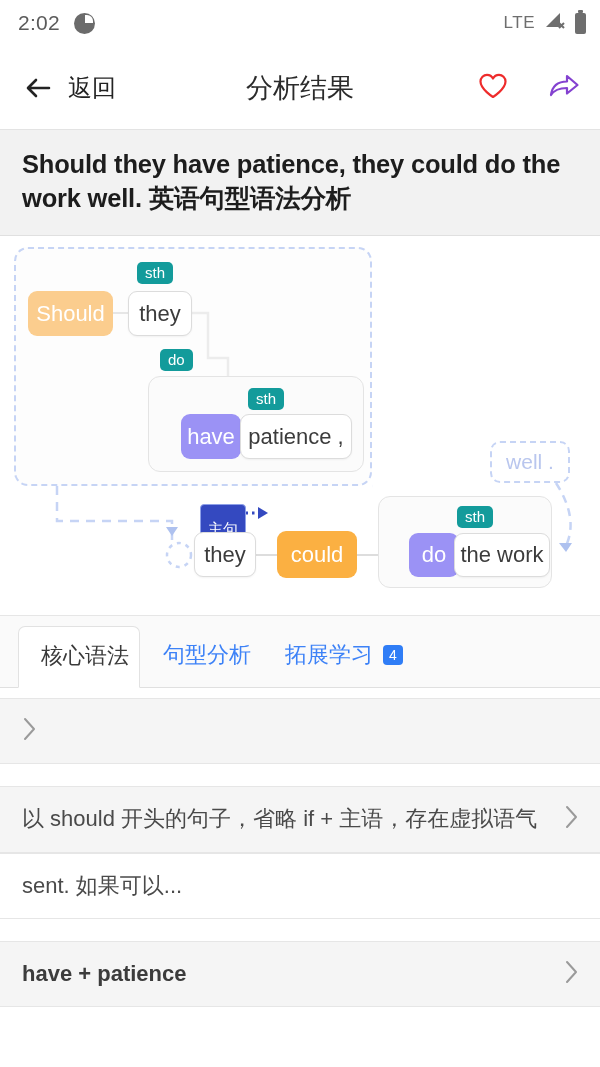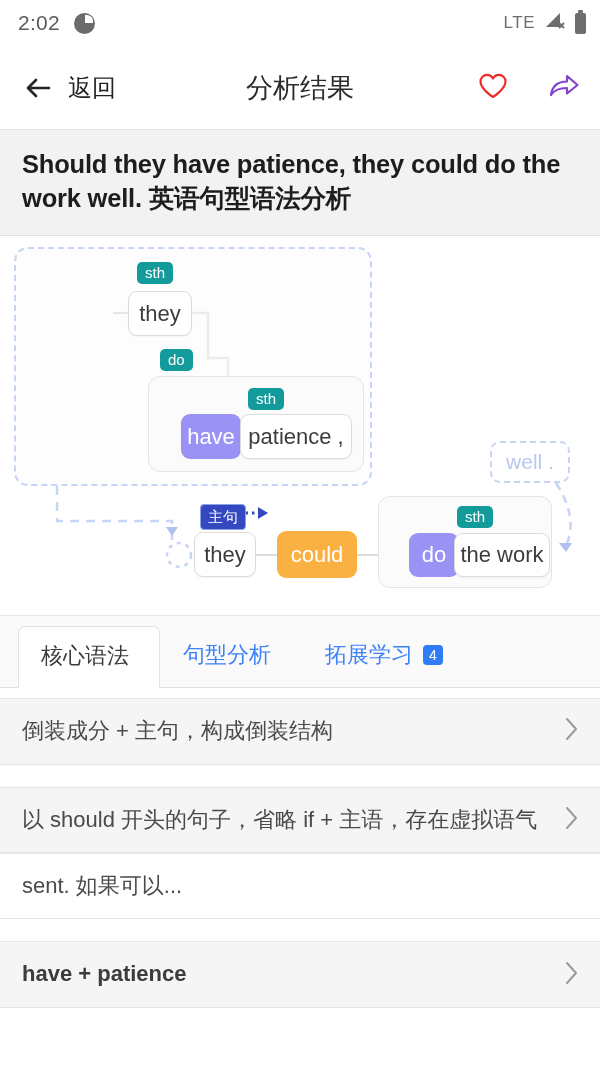--- a/index.html
+++ b/index.html
@@ -102,33 +102,33 @@
     display: flex; align-items: center; justify-content: center;
     color: #b9c6ee; font-size: 21px; background: transparent;
   }
   .badge-sth {
     position: absolute; background: #139b9b; color: #ffffff;
     font-size: 15px; padding: 3px 8px 4px 8px; border-radius: 5px;
     line-height: 1;
   }
   .badge-main {
     position: absolute; background: #3449c0; color: #ffffff;
-    font-size: 15px; padding: 4px 7px 5px 7px; border-radius: 4px;
+    font-size: 15px; padding: 16px 7px 5px 7px; border-radius: 4px;
     line-height: 1; border: 1.5px solid #8ea0e8;
   }
 
   
   .tabs-row {
     height: 72px; background: #fafafa;
     display: flex; align-items: flex-end;
     padding-left: 18px;
     border-bottom: 1px solid #e0e0e0;
   }
   .tab {
-    font-size: 22px; padding: 14px 30px 16px 22px;
+    font-size: 22px; padding: 14px 10px 16px 22px;
     color: #3d82f7; cursor: pointer; display:flex; align-items:center; gap:10px;
     border: 1px solid transparent;
   }
   .tab.active {
     color: #3a3a3a; background: #ffffff;
     border: 1px solid #e2e2e2; border-bottom-color: #ffffff;
     border-radius: 7px 7px 0 0; margin-bottom: -1px;
   }
   .tab-badge {
     background: #2f7df6; color: #fff; font-size: 14px;
@@ -221,20 +221,23 @@
     <path d="M258 271 l10 6 l-10 6 Z" fill="#3449c0"></path>
 
     <path d="M556 247 C572 272 574 292 566 310" stroke="#c6d4f5" stroke-width="2.5" stroke-dasharray="8 6" fill="none"></path>
     <path d="M566 316 l-7 -9 h13 Z" fill="#aec1ef"></path>
 
     <path d="M372 250 H372" stroke="#c6d4f5" stroke-width="2.5" stroke-dasharray="8 6" fill="none"></path>
   </svg>
 
   <div class="dashed-box" style="left:14px; top:11px; width:358px; height:239px;"></div>
 
+  <div class="node node-orange-light" style="left:28px; top:55px; width:85px; height:45px;">
+    <span>Should</span>
+  </div>
 
   <div class="badge-sth" style="left:137px; top:26px;">
     <span>sth</span>
   </div>
 
   <div class="node node-plain" style="left:128px; top:55px; width:64px; height:45px;">
     <span>they</span>
   </div>
 
   <div class="badge-sth" style="left:160px; top:113px;">
@@ -295,21 +298,20 @@
   </div>
   <div class="tab">
     <span>拓展学习</span>
     <span class="tab-badge">4</span>
   </div>
 </div>
 
 <div class="list-area">
 
   <div class="list-card">
-    <span class="list-text">倒装成分 + 主句，构成倒装结构</span>
     <span class="chev">
       <svg width="16" height="26" viewBox="0 0 16 26">
           <path d="M3 3 L12 13 L3 23" stroke="#9a9a9a" stroke-width="2" fill="none" stroke-linecap="round" stroke-linejoin="round"></path>
         </svg>
     </span>
   </div>
 
   <div class="spacer"></div>
 
   <div class="list-card">

